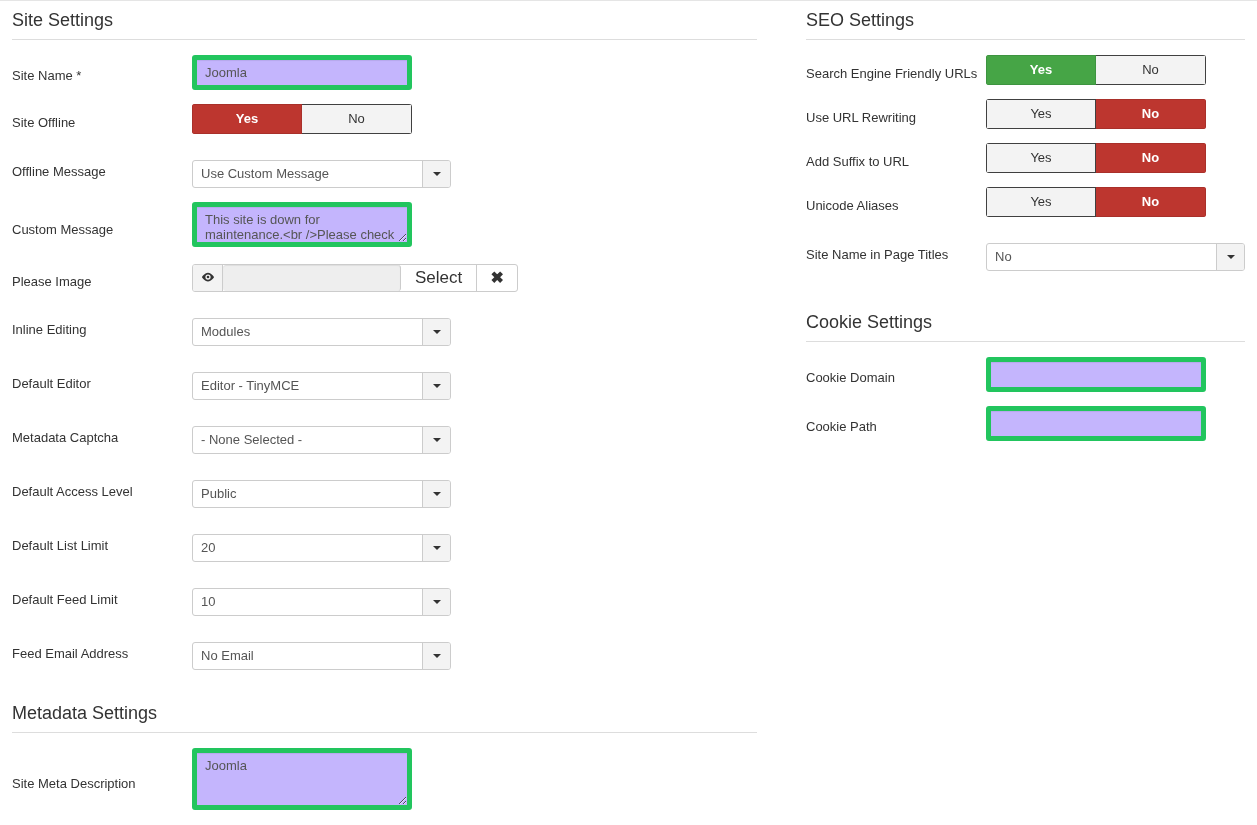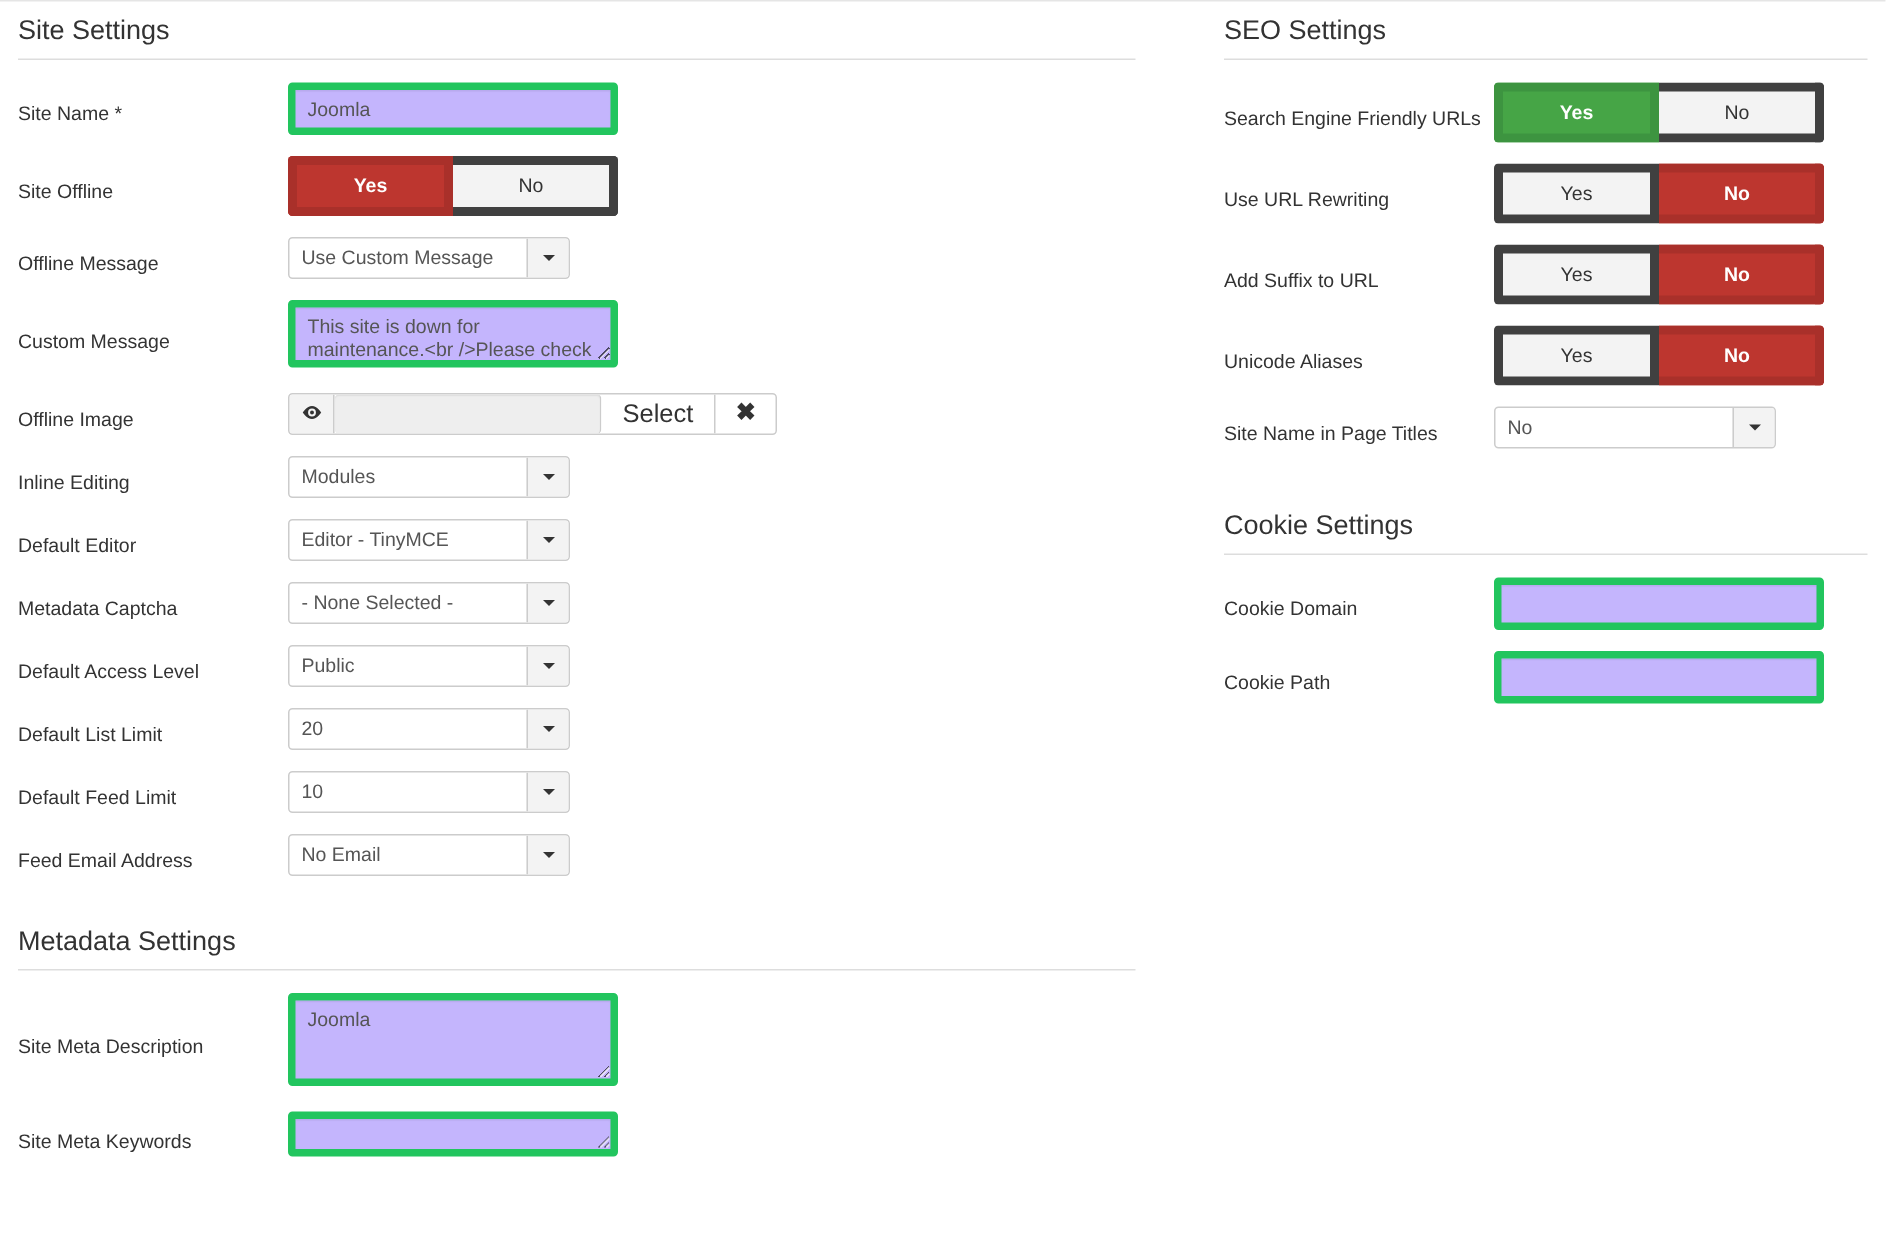--- a/index.html
+++ b/index.html
@@ -71,26 +71,27 @@
   textarea {
     resize: both;
     height: 45px;
   }
   .textarea-wide {
     width: 220px;
     height: 62px;
   }
   .select-box {
     display: inline-flex;
-    width: 188px;
+    width: 259px;
     border: 1px solid #ccc;
     border-radius: 3px;
     background: #fff;
     overflow: hidden;
     height: 28px;
+    margin-top: 12px;
   }
   .select-box .select-value {
     flex: 1;
     padding: 5px 8px;
     font-size: 13px;
     color: #555;
     text-align: left;
   }
   .select-box .select-caret {
     width: 28px;
@@ -105,21 +106,21 @@
     border-left: 4px solid transparent;
     border-right: 4px solid transparent;
     border-top: 4px solid #333;
   }
   .btn-group {
     display: inline-flex;
     border-radius: 3px;
     overflow: hidden;
   }
   .btn-group .toggle-btn {
-    border: 6px solid #404040;
+    border: 1px solid #404040;
     background: #f3f3f3;
     color: #333;
     font-size: 13px;
     padding: 6px 0;
     text-align: center;
     cursor: pointer;
     width: 110px;
     font-weight: normal;
     line-height: 16px;
   }
@@ -220,21 +221,21 @@
     </div>
 
     <div class="control-group">
       <div class="control-label">Custom Message</div>
       <div class="controls">
         <textarea style="">This site is down for maintenance.&lt;br /&gt;Please check back again soon.</textarea>
       </div>
     </div>
 
     <div class="control-group">
-      <div class="control-label">Offline Image</div>
+      <div class="control-label">Please Image</div>
       <div class="controls">
         <div class="media-field">
           <div class="eye-btn">
             <span class="eye-icon">
               <svg viewBox="0 0 16 16">
                   <path d="M8 3C4 3 1 8 1 8s3 5 7 5 7-5 7-5-3-5-7-5zm0 8a3 3 0 110-6 3 3 0 010 6zm0-4.5a1.5 1.5 0 100 3 1.5 1.5 0 000-3z"></path>
                 </svg>
             </span>
           </div>
           <input class="media-input" type="text" readonly="" value="" style="">

